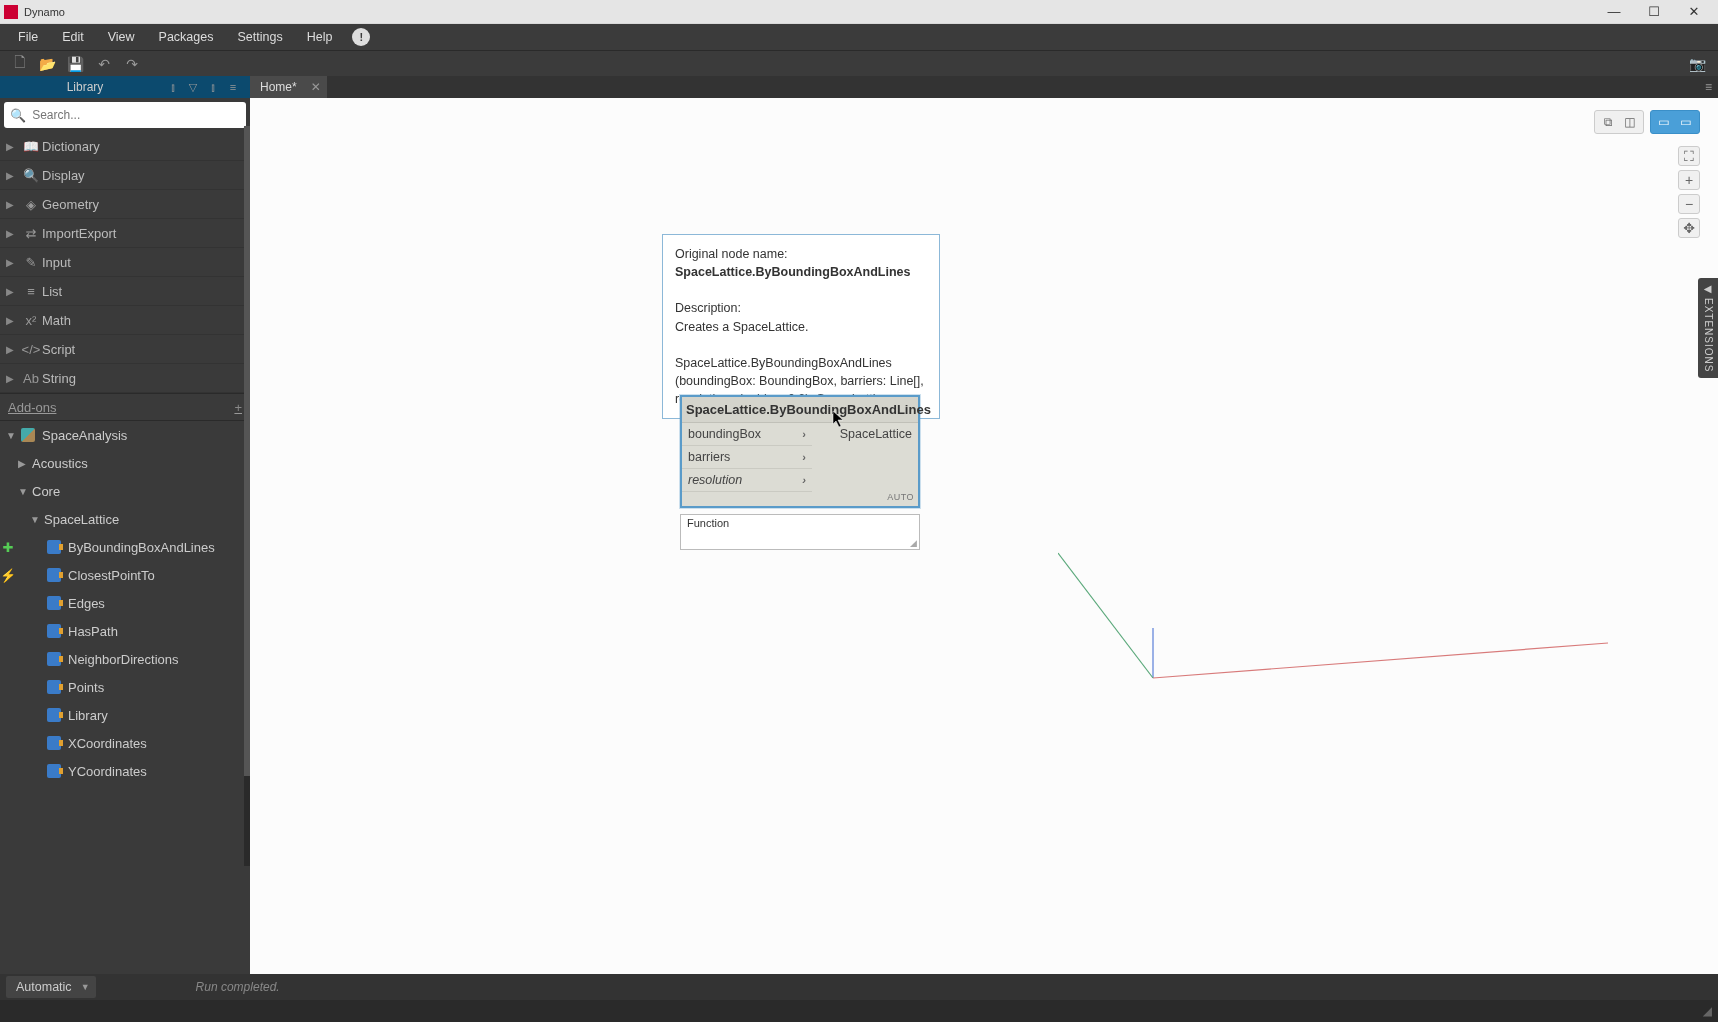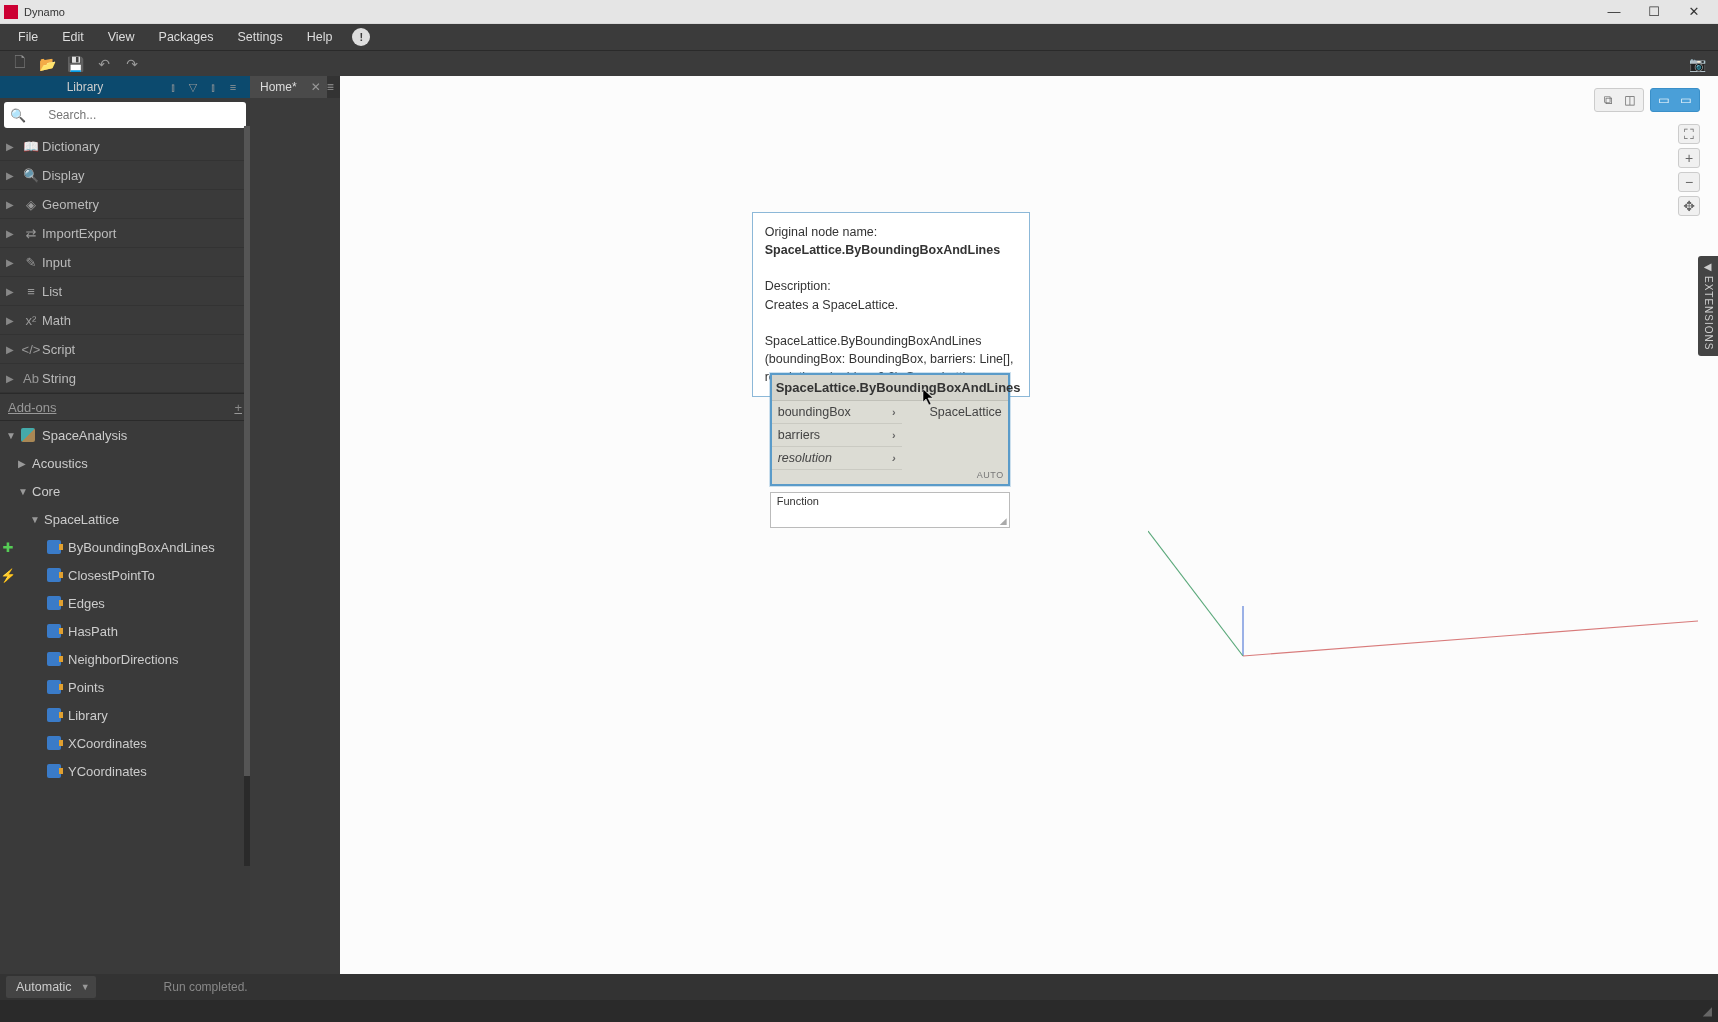--- a/index.html
+++ b/index.html
@@ -25,21 +25,21 @@
 .main { display: flex; height: calc(1022px - 24px - 26px - 26px - 26px - 22px); }
 
 
 .library { width: 250px; background: #3a3a3a; display: flex; flex-direction: column; position: relative; }
 .library-header { height: 22px; background: #0c4a6e; color: #ccc; font-size: 12px; display: flex; align-items: center; padding: 0 8px; text-align: center; }
 .library-header .title { flex: 1; }
 .library-header .hbtn { width: 18px; height: 18px; display: flex; align-items: center; justify-content: center; color: #999; font-size: 11px; margin-left: 2px; }
 .search-row { padding: 4px; background: #3a3a3a; }
 .search-box { width: 100%; height: 26px; background: #fff; border-radius: 3px; display: flex; align-items: center; padding: 0 6px; }
 .search-box .sicon { color: #666; font-size: 13px; margin-right: 6px; }
-.search-box input { border: none; outline: none; flex: 1; font-size: 12px; color: #4d7c0f; background: transparent; margin-left: 16px; }
+.search-box input { border: none; outline: none; flex: 1; font-size: 12px; color: #4d7c0f; background: transparent; }
 
 .lib-list { flex: 1; overflow-y: auto; }
 .lib-cat { height: 29px; display: flex; align-items: center; color: #bbb; font-size: 13px; padding: 0 6px; border-bottom: 1px solid #333; cursor: pointer; }
 .lib-cat .arrow { width: 14px; color: #888; font-size: 10px; }
 .lib-cat .cicon { width: 22px; display: flex; align-items: center; justify-content: center; color: #999; font-size: 13px; }
 
 .addons-header { height: 28px; background: #3a3a3a; color: #999; font-size: 13px; display: flex; align-items: center; padding: 0 8px; border-top: 1px solid #2a2a2a; border-bottom: 1px solid #2a2a2a; text-decoration: underline; }
 .addons-header .plus { margin-left: auto; color: #888; }
 
 .tree-item { height: 28px; display: flex; align-items: center; color: #ccc; font-size: 13px; cursor: pointer; }
@@ -52,21 +52,21 @@
 .node-icon { width: 14px; height: 14px; background: #3a7bc8; border-radius: 2px; position: relative; }
 .node-icon::after { content: ""; position: absolute; right: -2px; top: 4px; width: 4px; height: 6px; background: #e0a030; }
 .badge-col { width: 16px; display: flex; align-items: center; justify-content: center; font-size: 13px; }
 .badge-plus { color: #5c5; }
 .badge-bolt { color: #e55; }
 
 .lib-scrollbar { position: absolute; right: 0; top: 50px; width: 6px; height: 740px; background: #2a2a2a; }
 .lib-scrollbar .thumb { width: 6px; height: 650px; background: #555; }
 
 
-.workspace { flex: 1; display: flex; background: #3b3b3b; position: relative; }
+.workspace { flex: 1; display: flex; flex-direction: column; background: #3b3b3b; position: relative; }
 .tab-row { height: 22px; background: #333; display: flex; align-items: center; }
 .tab { height: 22px; background: #4a4a4a; color: #ddd; font-size: 12px; padding: 0 30px 0 10px; display: flex; align-items: center; position: relative; }
 .tab .close { position: absolute; right: 6px; color: #999; font-size: 12px; }
 .tab-row .menu-dots { margin-left: auto; margin-right: 6px; color: #999; font-size: 12px; }
 
 .canvas { flex: 1; background: #fcfcfc; position: relative; overflow: hidden; }
 
 
 .tooltip { position: absolute; left: 412px; top: 136px; width: 278px; background: #fff; border: 1px solid #8cb8d8; padding: 10px 12px; font-size: 12.5px; color: #333; line-height: 1.45; }
 .tooltip .bold { font-weight: 600; }
@@ -104,21 +104,21 @@
 .side-btn { width: 22px; height: 20px; background: #f0f0f0; border: 1px solid #ccc; border-radius: 3px; display: flex; align-items: center; justify-content: center; color: #666; font-size: 14px; }
 
 
 .extensions-tab { position: absolute; right: 0; top: 180px; width: 20px; height: 100px; background: #444; color: #ccc; font-size: 10px; writing-mode: vertical-rl; display: flex; align-items: center; justify-content: center; letter-spacing: 1px; border-radius: 3px 0 0 3px; }
 .extensions-tab .earrow { writing-mode: horizontal-tb; font-size: 10px; margin-bottom: 4px; }
 
 
 .statusbar { height: 26px; background: #333; display: flex; align-items: center; padding: 0 6px; }
 .run-mode { height: 22px; background: #444; color: #ccc; font-size: 12.5px; padding: 0 24px 0 10px; display: flex; align-items: center; position: relative; border-radius: 2px; }
 .run-mode .dd { position: absolute; right: 6px; color: #999; font-size: 9px; }
-.status-text { color: #888; font-size: 12px; margin-left: 68px; }
+.status-text { color: #888; font-size: 12px; font-style: italic; margin-left: 100px; }
 
 .bottombar { height: 22px; background: #2a2a2a; display: flex; align-items: center; justify-content: flex-end; padding: 0 6px; }
 .bottombar .grip { color: #666; font-size: 12px; }
 </style>
 </head>
 <body>
 
 <div class="titlebar">
   <div class="app-icon"></div>
   <div class="title">Dynamo</div>

